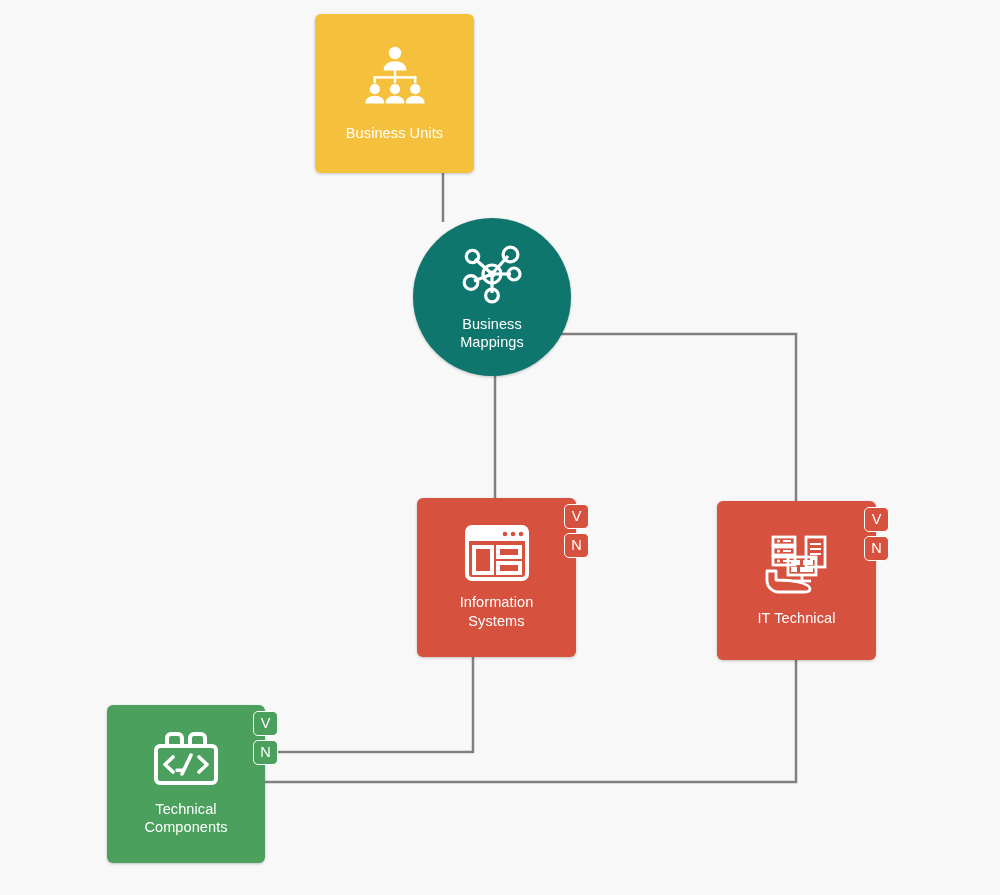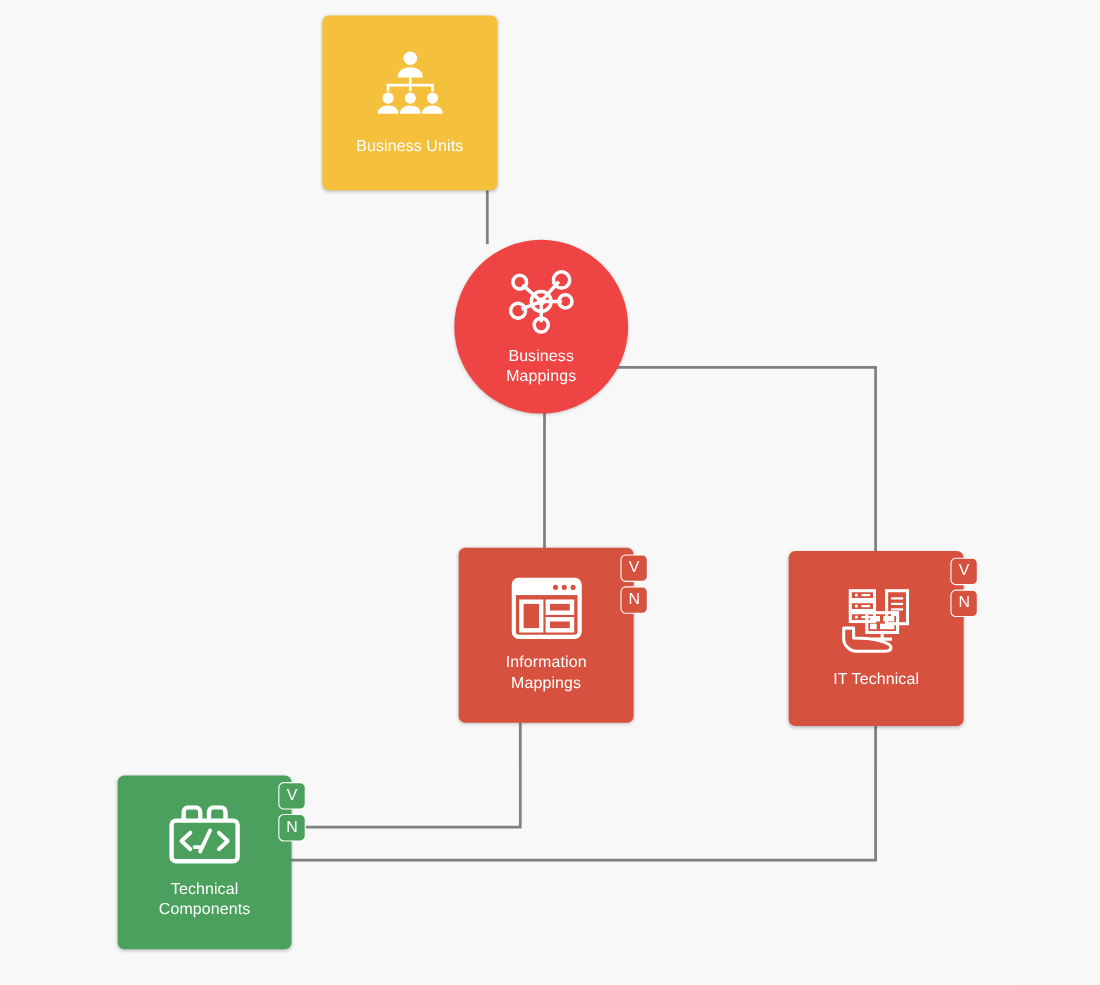--- a/index.html
+++ b/index.html
@@ -71,21 +71,21 @@
     justify-content: center;
     font-size: 14.5px;
     line-height: 1;
     color: #ffffff;
     box-sizing: border-box;
     cursor: pointer;
   }
 
   
   #node-business-units {
-    left: 293px; top: 14px; width: 159px; height: 159px;
+    left: 315px; top: 14px; width: 159px; height: 159px;
   }
   #node-business-units .node-icon { margin-bottom: 16px; }
 
   #node-business-mappings {
     left: 413px; top: 218px; width: 158px; height: 158px;
   }
   #node-business-mappings .node-icon { margin-bottom: 10px; }
 
   #node-information-systems {
     left: 417px; top: 498px; width: 159px; height: 159px;
@@ -135,21 +135,21 @@
           <circle cx="32" cy="45.2" r="5.1"></circle>
           <path d="M32 51.8c-5.3 0-9.3 3-9.3 6.3v1.3h18.6v-1.3c0-3.3-4-6.3-9.3-6.3z"></path>
           <circle cx="52.2" cy="45.2" r="5.1"></circle>
           <path d="M52.2 51.8c-5.3 0-9.3 3-9.3 6.3v1.3h18.6v-1.3c0-3.3-4-6.3-9.3-6.3z"></path>
         </g>
       </svg>
     </span>
     <div class="node-label">Business Units</div>
   </div>
 
-  <div class="node circle" id="node-business-mappings" style="background:#ef4444;">
+  <div class="node circle" id="node-business-mappings" style="background:#0f766e;">
     <span class="node-icon">
       <svg width="62" height="62" viewBox="0 0 62 62" xmlns="http://www.w3.org/2000/svg">
         <g stroke="#ffffff" stroke-width="3.2" fill="none">
           <line x1="31" y1="31" x2="14" y2="16"></line>
           <line x1="31" y1="31" x2="47" y2="13"></line>
           <line x1="31" y1="31" x2="50" y2="31"></line>
           <line x1="31" y1="31" x2="31" y2="50"></line>
           <line x1="31" y1="31" x2="13" y2="38"></line>
         </g>
         <g fill="none" stroke="#ffffff" stroke-width="3.2">
@@ -181,21 +181,21 @@
           <circle cx="40" cy="9" r="2.3"></circle>
           <circle cx="48" cy="9" r="2.3"></circle>
           <circle cx="56" cy="9" r="2.3"></circle>
         </g>
         <rect x="9" y="22" width="18" height="26" fill="none" stroke="#ffffff" stroke-width="4"></rect>
         <rect x="33" y="22" width="22" height="10" fill="none" stroke="#ffffff" stroke-width="4"></rect>
         <rect x="33" y="38" width="22" height="10" fill="none" stroke="#ffffff" stroke-width="4"></rect>
       </svg>
     </span>
     <div class="node-label">Information
-Mappings</div>
+Systems</div>
   </div>
 
   <div class="node box" id="node-it-services" style="background:#d6523f;">
     <div class="badges">
       <div class="badge" style="background:#d6523f;">V</div>
       <div class="badge" style="background:#d6523f;">N</div>
     </div>
     <span class="node-icon">
       <svg width="66" height="62" viewBox="0 0 66 62" xmlns="http://www.w3.org/2000/svg">
         <g fill="none" stroke="#ffffff" stroke-width="2.8">

